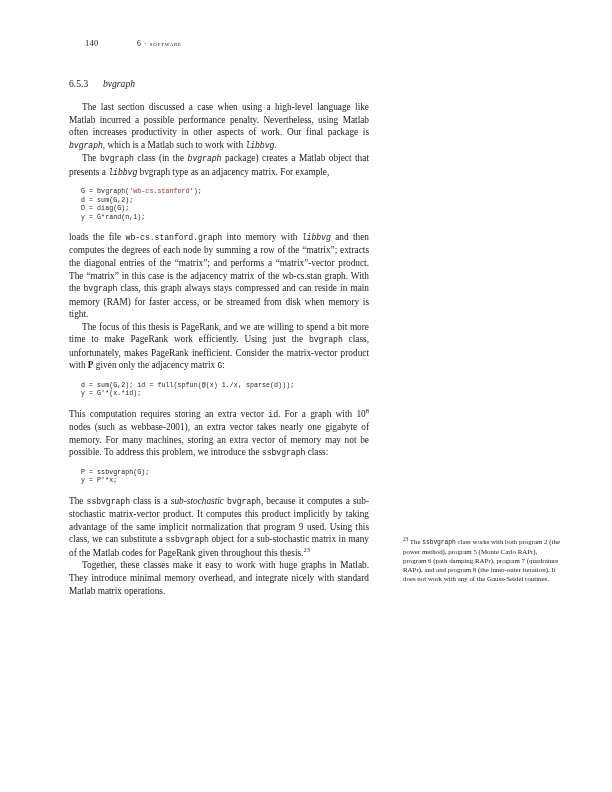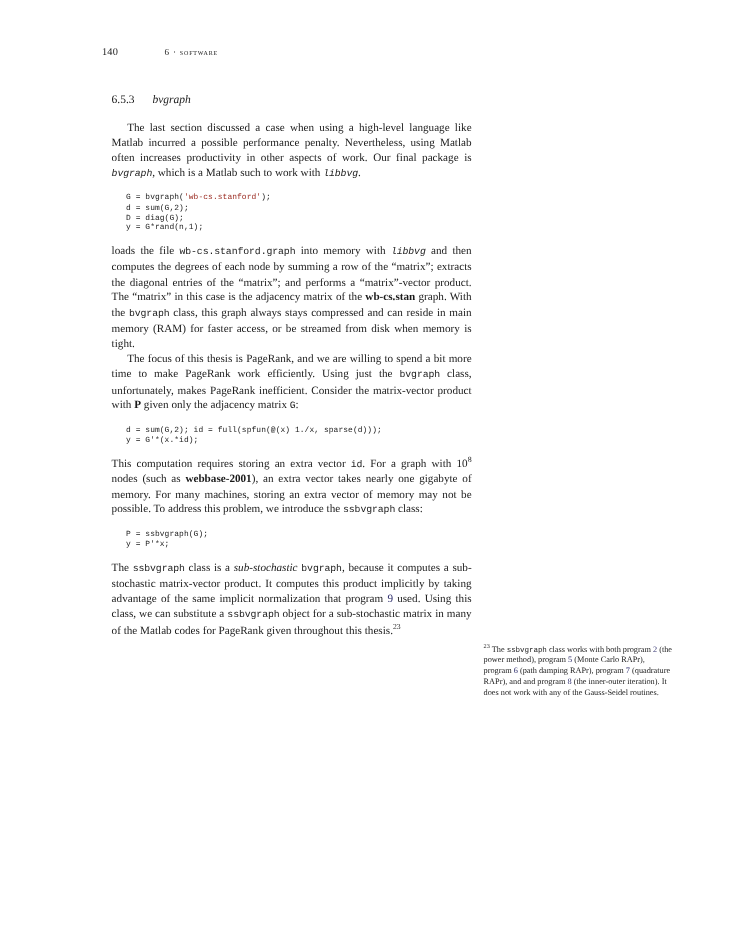--- a/index.html
+++ b/index.html
@@ -37,21 +37,21 @@
   .runhead .chaptitle {
     display: inline-block;
     font-variant: small-caps;
     letter-spacing: 0.09em;
     font-size: 7.6px;
   }
 
   
   .textcol {
     position: absolute;
-    left: 76px;
+    left: 52px;
     top: 78px;
     width: 300px;
   }
 
   h3.sect {
     font-size: 9.6px;
     font-weight: normal;
     margin: 0 0 12px 0;
     font-style: normal;
   }
@@ -75,21 +75,21 @@
   }
   p.body.noindent { text-indent: 0; }
   p.body + p.body { margin-top: 0; }
 
   .mono {
     font-family: "Liberation Mono", monospace;
     font-size: 8.2px;
     letter-spacing: -0.01em;
   }
   .it { font-style: italic; }
-  .bf { font-weight: bold; }
+  .bf { font-weight: normal; }
   .mathbf { font-weight: bold; font-family: "Liberation Serif", serif; }
   .refnum { color: #2b2b6b; }
   sup.fnmark {
     font-size: 6.4px;
     vertical-align: super;
     line-height: 0;
   }
   sup.pw {
     font-size: 6.6px;
     vertical-align: super;
@@ -137,40 +137,42 @@
   </div>
 
   <div class="textcol">
 
     <h3 class="sect">
       <span class="num">6.5.3</span><span class="ttl">bvgraph</span>
     </h3>
 
     <p class="body"><span>The last section discussed a case when using a high-level language like Matlab incurred a possible performance penalty. Nevertheless, using Matlab often increases productivity in other aspects of work. Our final package is </span><span class="mono it">bvgraph</span><span>, which is a Matlab such to work with </span><span class="mono it">libbvg</span><span>.</span></p>
 
+    <p class="body"><span>The </span><span class="mono">bvgraph</span><span> class (in the </span><span class="mono it">bvgraph</span><span> package) creates a Matlab object that presents a </span><span class="mono it">libbvg</span><span> bvgraph type as an adjacency matrix. For example,</span></p>
 
     <pre class="code"><span>G = bvgraph(</span><span class="str">'wb-cs.stanford'</span><span>);
 d = sum(G,2);
 D = diag(G);
 y = G*rand(n,1);</span></pre>
 
     <p class="body noindent"><span>loads the file </span><span class="mono">wb-cs.stanford.graph</span><span> into memory with </span><span class="mono it">libbvg</span><span> and then computes the degrees of each node by summing a row of the “matrix”; extracts the diagonal entries of the “matrix”; and performs a “matrix”-vector product. The “matrix” in this case is the adjacency matrix of the </span><span class="bf">wb-cs.stan</span><span> graph. With the </span><span class="mono">bvgraph</span><span> class, this graph always stays compressed and can reside in main memory (RAM) for faster access, or be streamed from disk when memory is tight.</span></p>
 
     <p class="body"><span>The focus of this thesis is PageRank, and we are willing to spend a bit more time to make PageRank work efficiently. Using just the </span><span class="mono">bvgraph</span><span> class, unfortunately, makes PageRank inefficient. Consider the matrix-vector product with </span><span class="mathbf">P</span><span> given only the adjacency matrix </span><span class="mono">G</span><span>:</span></p>
 
     <pre class="code">d = sum(G,2); id = full(spfun(@(x) 1./x, sparse(d)));
 y = G'*(x.*id);</pre>
 
     <p class="body noindent"><span>This computation requires storing an extra vector </span><span class="mono">id</span><span>. For a graph with 10</span><sup class="pw">8</sup><span> nodes (such as </span><span class="bf">webbase-2001</span><span>), an extra vector takes nearly one gigabyte of memory. For many machines, storing an extra vector of memory may not be possible. To address this problem, we introduce the </span><span class="mono">ssbvgraph</span><span> class:</span></p>
 
     <pre class="code">P = ssbvgraph(G);
 y = P'*x;</pre>
 
     <p class="body noindent"><span>The </span><span class="mono">ssbvgraph</span><span> class is a </span><span class="it">sub-stochastic</span><span> </span><span class="mono">bvgraph</span><span>, because it computes a sub-stochastic matrix-vector product. It computes this product implicitly by taking advantage of the same implicit normalization that program </span><span class="refnum">9</span><span> used. Using this class, we can substitute a </span><span class="mono">ssbvgraph</span><span> object for a sub-stochastic matrix in many of the Matlab codes for PageRank given throughout this thesis.</span><sup class="fnmark">23</sup></p>
 
+    <p class="body">Together, these classes make it easy to work with huge graphs in Matlab. They introduce minimal memory overhead, and integrate nicely with standard Matlab matrix operations.</p>
 
 
   </div>
 
   <div class="marginnote" style="top: 537px;">
     <sup>23</sup><span> The </span><span class="mono">ssbvgraph</span><span> class works with both program </span><span class="refnum">2</span><span> (the power method), program </span><span class="refnum">5</span><span> (Monte Carlo RAPr), program </span><span class="refnum">6</span><span> (path damping RAPr), program </span><span class="refnum">7</span><span> (quadrature RAPr), and and program </span><span class="refnum">8</span><span> (the inner-outer iteration). It does not work with any of the Gauss-Seidel routines.</span>
   </div>
 
 </div>
 

